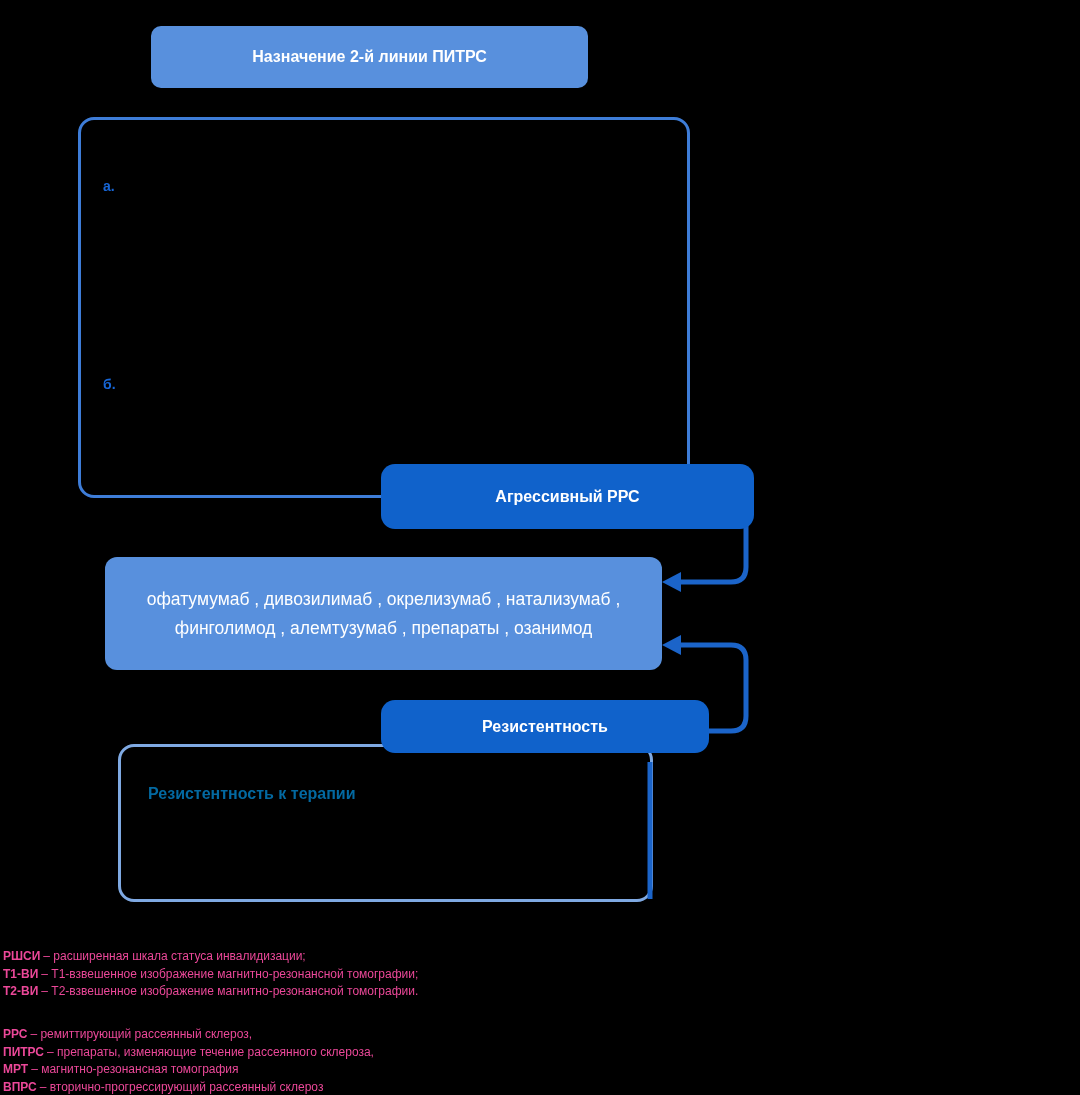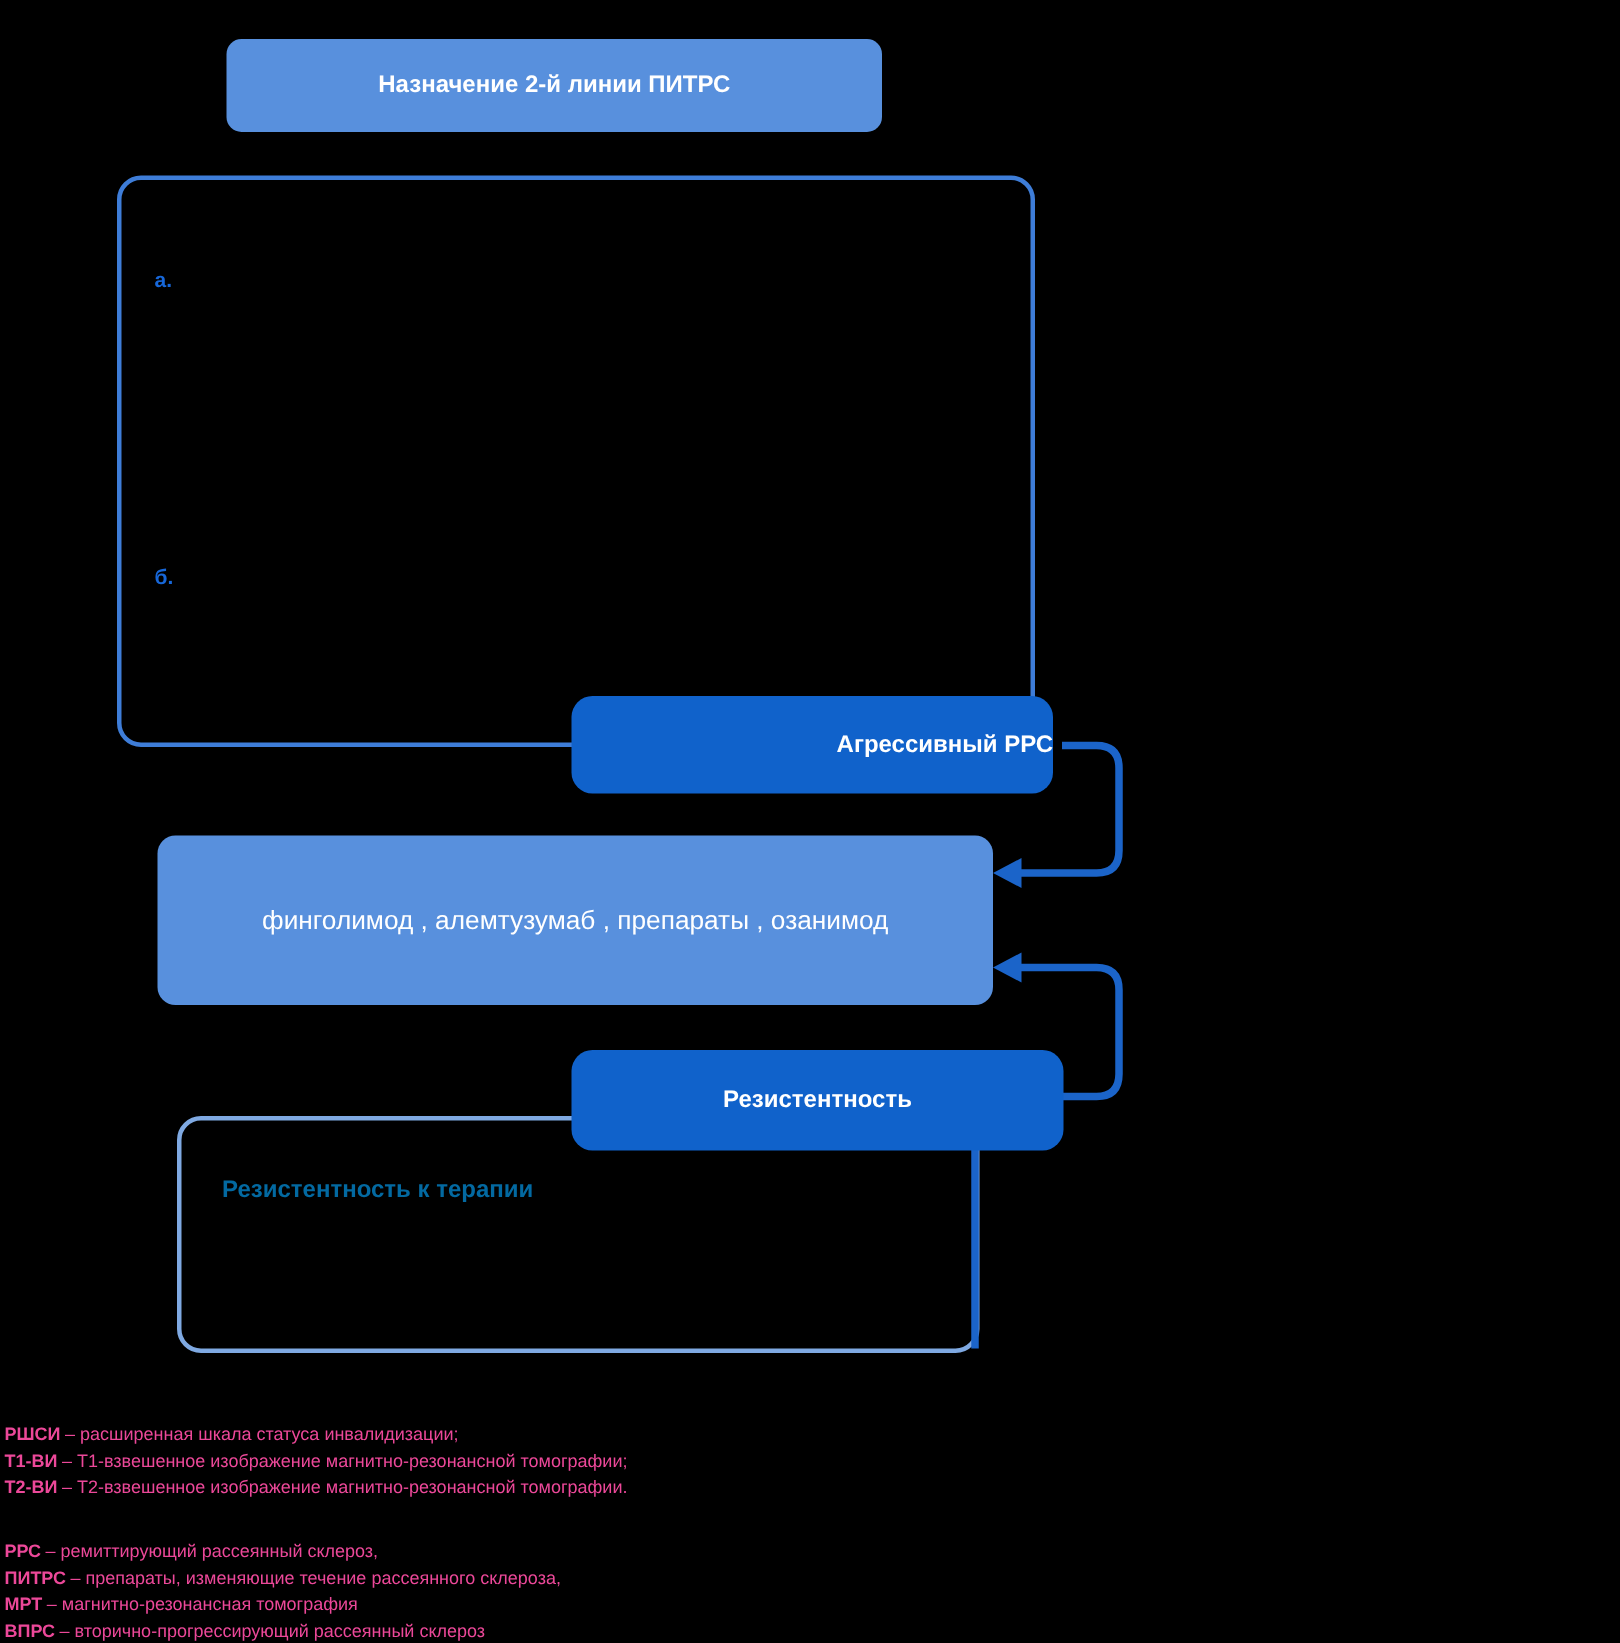--- a/index.html
+++ b/index.html
@@ -15,25 +15,25 @@
   
   .solid-box{
     display:flex;align-items:center;justify-content:center;
     color:#ffffff;font-weight:bold;text-align:center;
   }
   .title-box{
     left:151px;top:26px;width:437px;height:62px;
     background:#5890dd;border-radius:10px;font-size:16px;
   }
   .aggressive-box{
-    left:381px;top:464px;width:321px;height:65px;
-    background:#1062cb;border-radius:14px;font-size:16px;justify-content:flex-end;
+    left:381px;top:464px;width:373px;height:65px;
+    background:#1062cb;border-radius:14px;font-size:16px;
   }
   .resistance-box{
-    left:381px;top:700px;width:328px;height:67px;
+    left:381px;top:700px;width:328px;height:53px;
     background:#1062cb;border-radius:14px;font-size:16px;
   }
   .recommend-box{
     left:105px;top:557px;width:557px;height:113px;
     background:#5890dd;border-radius:12px;
     display:flex;flex-direction:column;align-items:center;justify-content:center;
     color:#ffffff;font-size:17.5px;line-height:29px;text-align:center;
   }
   .recommend-box .rec-title{font-weight:bold;}
 
@@ -93,20 +93,21 @@
 
   <div class="abs solid-box title-box">
     <span>Назначение 2-й линии ПИТРС</span>
   </div>
 
   <div class="abs solid-box aggressive-box">
     <span>Агрессивный РРС</span>
   </div>
 
   <div class="abs recommend-box">
+    <div>офатумумаб , дивозилимаб , окрелизумаб , натализумаб ,</div>
     <div>финголимод , алемтузумаб , препараты , озанимод</div>
   </div>
 
   <div class="abs solid-box resistance-box">
     <span>Резистентность</span>
   </div>
 
   <div class="abs footnotes fn-block-1">
     <div class="fn-line">
       <b>РШСИ</b><span>– расширенная шкала статуса инвалидизации;</span>

